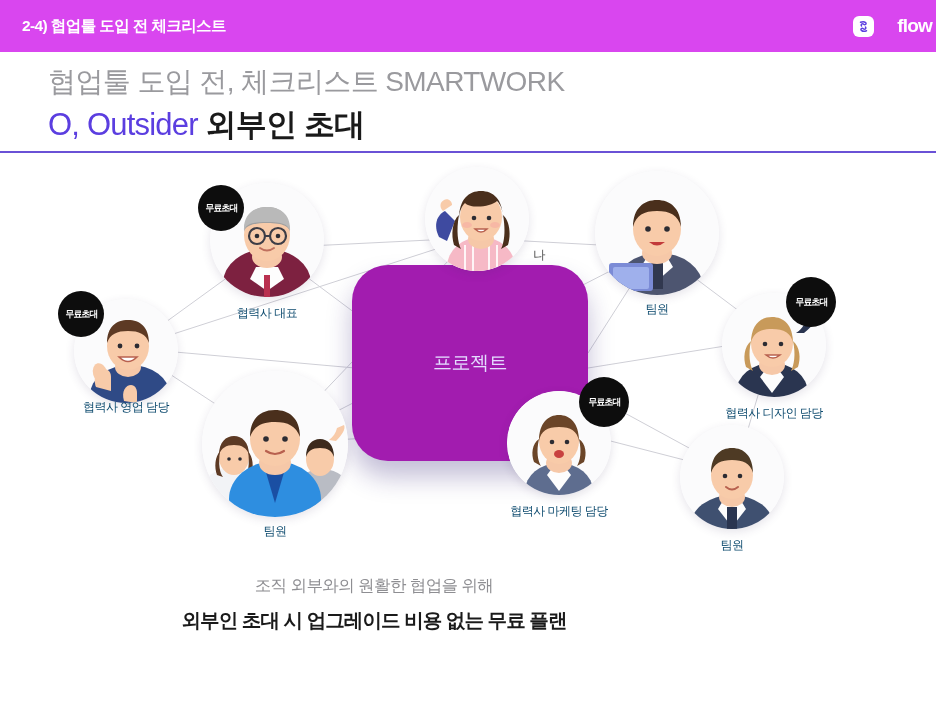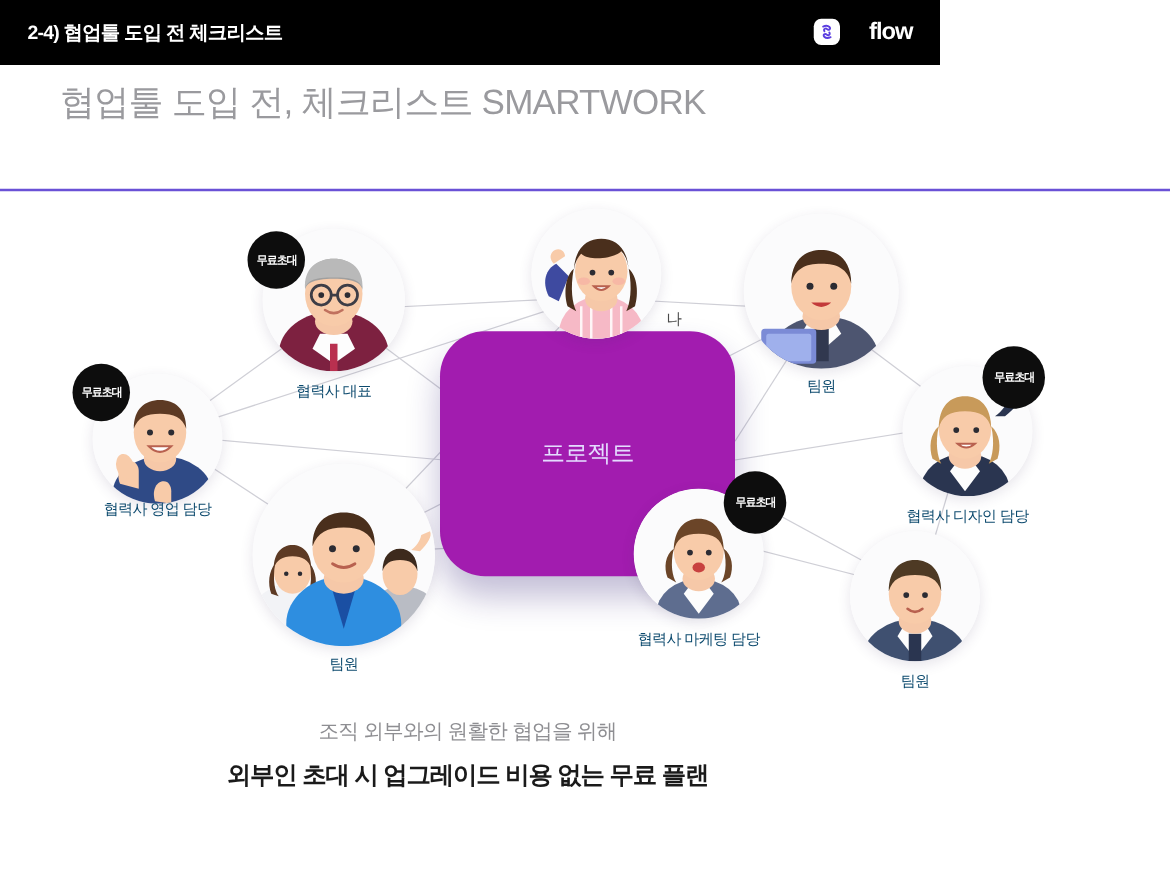--- a/index.html
+++ b/index.html
@@ -13,38 +13,38 @@
     position: relative;
     overflow: hidden;
     font-family: "Liberation Sans", "DejaVu Sans", sans-serif;
     color: #222;
   }
 
   
   #header-bar {
     position: absolute;
     left: 0; top: 0;
-    width: 752px; height: 52px;
-    background: #000000;
+    width: 936px; height: 52px;
+    background: #d946ef;
     display: flex;
     align-items: center;
     justify-content: space-between;
     box-sizing: border-box;
-    padding: 0 22px 0 22px;
+    padding: 0 4px 0 22px;
   }
   #header-title {
     color: #ffffff;
     font-size: 15.5px;
     font-weight: bold;
     letter-spacing: -0.6px;
     white-space: nowrap;
   }
   #brand-logo {
     display: flex;
-    align-items: flex-start;
+    align-items: flex-end;
     gap: 23px;
   }
   #brand-mark {
     width: 21px; height: 21px;
     border-radius: 6px;
     background: #ffffff;
     display: flex;
     align-items: center;
     justify-content: center;
   }
@@ -203,20 +203,23 @@
         <path d="M7.2 5.2c3.2-1.4 6.3-1.1 8.1.6 1.1 1 1.1 2.3.1 3-1 .7-2.4.4-3.2-.4-.8-.8-2-1-2.9-.4-1.2.7-1.3 2.2-.4 3.2" fill="none" stroke="#5B3EE0" stroke-width="2.4" stroke-linecap="round"></path>
         <path d="M16.8 18.8c-3.2 1.4-6.3 1.1-8.1-.6-1.1-1-1.1-2.3-.1-3 1-.7 2.4-.4 3.2.4.8.8 2 1 2.9.4 1.2-.7 1.3-2.2.4-3.2" fill="none" stroke="#5B3EE0" stroke-width="2.4" stroke-linecap="round"></path>
       </svg>
     </div>
     <div id="brand-name">flow</div>
   </div>
 </div>
 
 <div id="title-block">
   <div id="subtitle">협업툴 도입 전, 체크리스트 SMARTWORK</div>
+  <div id="main-title">
+    <span id="main-title-accent">O, Outsider</span><span>&nbsp;</span><span id="main-title-rest">외부인 초대</span>
+  </div>
 </div>
 <div id="title-divider"></div>
 
 <div id="diagram-stage">
 
   <svg id="connection-lines" viewBox="0 0 936 420">
     <g stroke="#cfcfd6" stroke-width="1" fill="none">
       <line x1="130" y1="195" x2="268" y2="95"></line>
       <line x1="130" y1="195" x2="275" y2="290"></line>
       <line x1="130" y1="195" x2="355" y2="215"></line>

